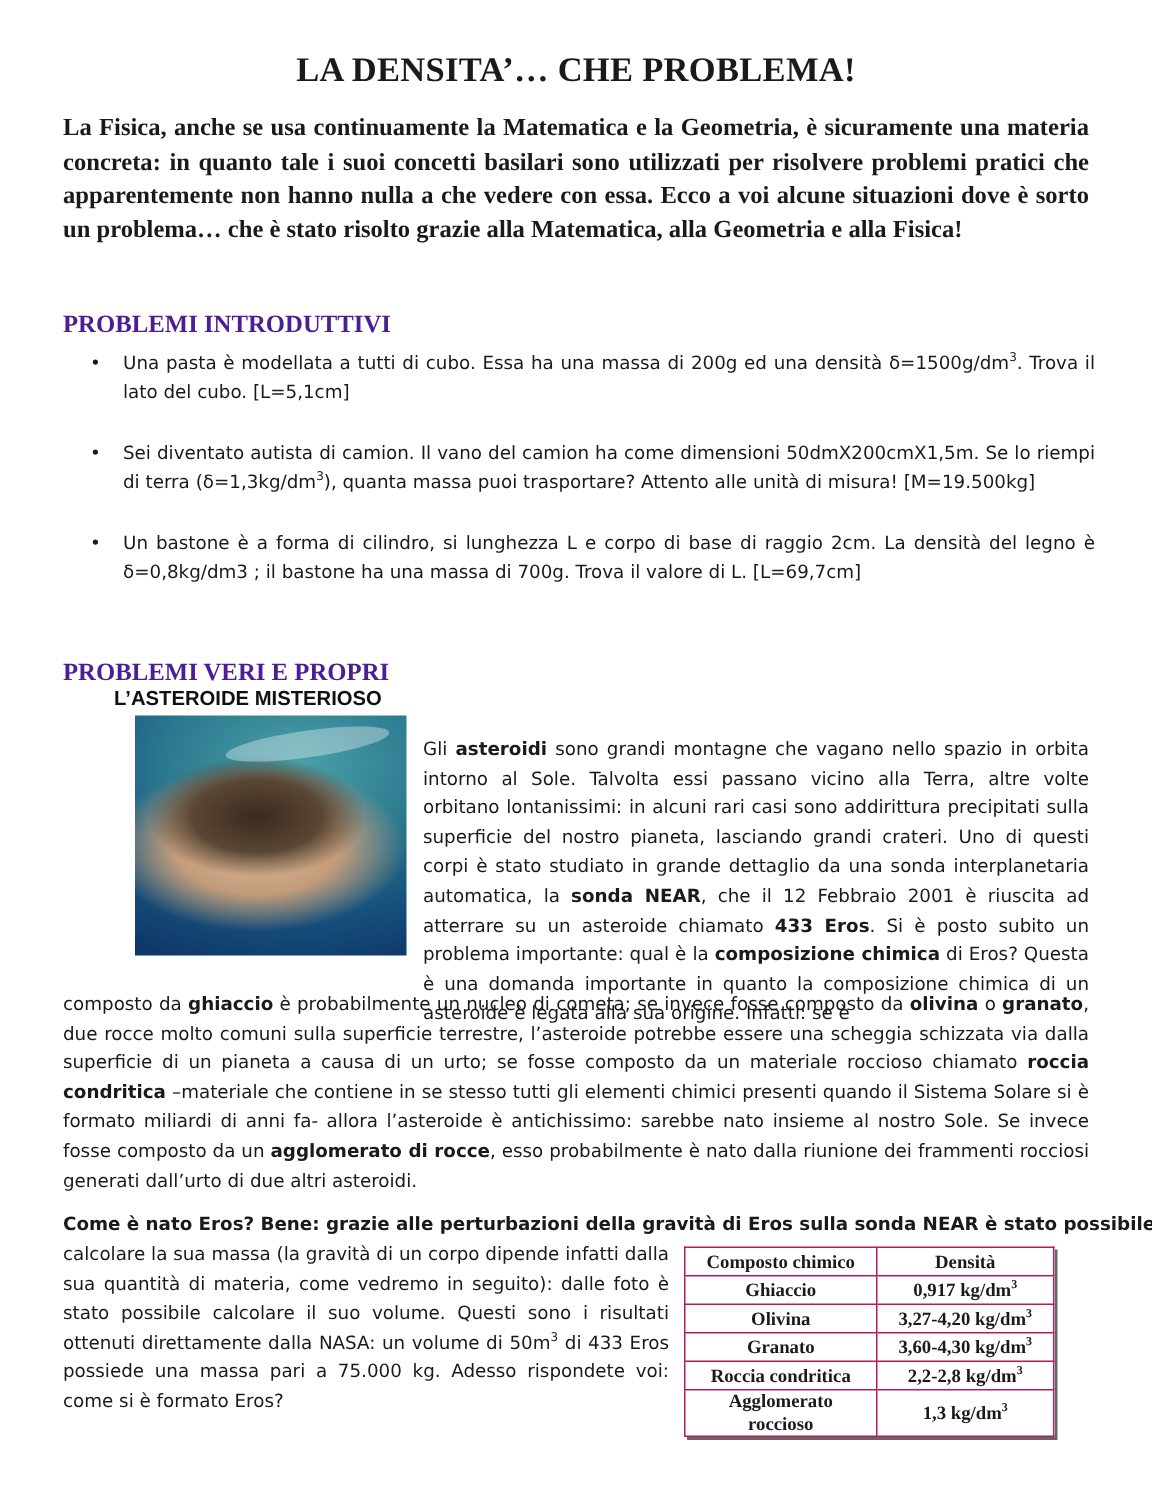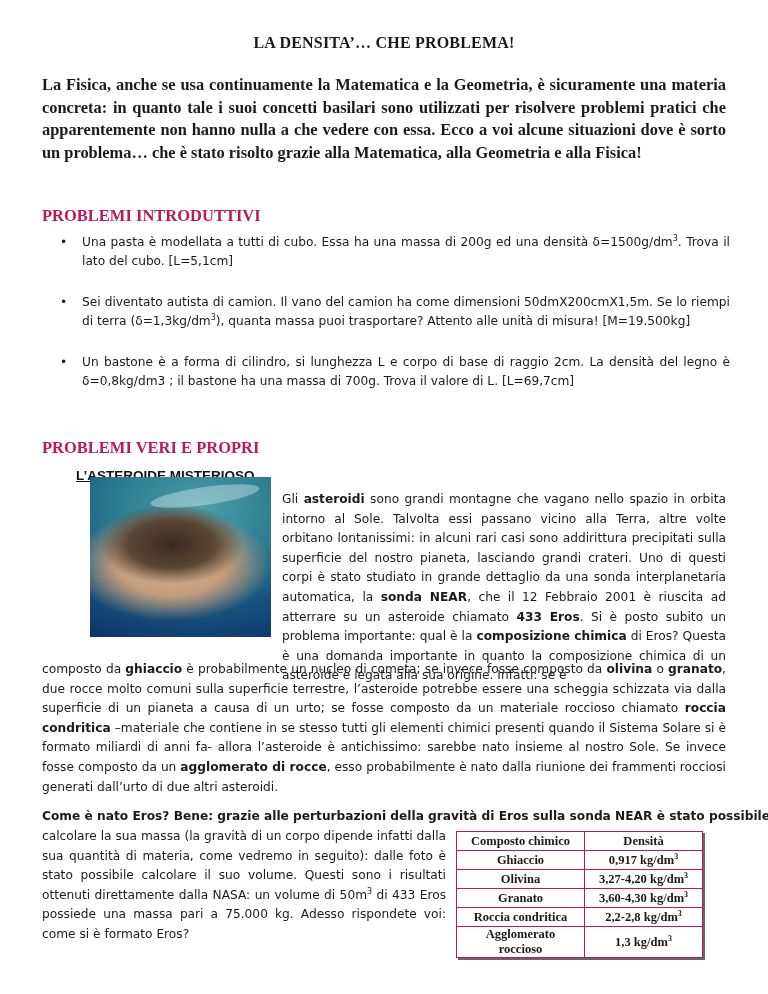--- a/index.html
+++ b/index.html
@@ -1,37 +1,37 @@
 <!DOCTYPE html>
 <html><head>
 <meta charset="utf-8">
 <style>
   html, body { margin: 0; padding: 0; background: #ffffff; }
   body { width: 768px; height: 994px; position: relative; overflow: hidden; color: #1a1a1a; }
   .title {
     position: absolute; left: 0; top: 34px; width: 768px; text-align: center;
-    font-family: "Liberation Serif", serif; font-weight: bold; font-size: 16px; letter-spacing: 0.2px;
+    font-family: "Liberation Serif", serif; font-weight: bold; font-size: 23px; letter-spacing: 0.2px;
   }
   .intro {
     position: absolute; left: 42px; top: 74px; width: 430px;
     font-family: "Liberation Serif", serif; font-size: 16.4px; line-height: 22.5px; text-align: justify; font-weight: bold;
   }
   .intro p { margin: 0; }
   .sec-head {
     position: absolute; left: 42px;
-    font-family: "Liberation Serif", serif; font-weight: bold; font-size: 16.5px; color: #be185d;
+    font-family: "Liberation Serif", serif; font-weight: bold; font-size: 16.5px; color: #4c1d95;
   }
   .bullets { position: absolute; left: 60px; width: 670px; margin: 0; padding: 0; list-style: none;
     font-family: "DejaVu Sans", sans-serif; font-size: 12.2px; line-height: 19px; }
   .bullets li { position: relative; padding-left: 22px; text-align: justify; margin-bottom: 22px; }
   .bullets li .dot { position: absolute; left: 0; top: 0; }
   sup { font-size: 8px; line-height: 0; vertical-align: super; }
   .subhead {
-    position: absolute; left: 76px; top: 468px;
-    font-family: "Liberation Sans", sans-serif; font-weight: bold; font-size: 13.5px; color: #111; text-decoration: underline;
+    position: absolute; left: 76px; top: 458px;
+    font-family: "Liberation Sans", sans-serif; font-weight: bold; font-size: 13.5px; color: #111;
   }
   .asteroid-img {
     position: absolute; left: 90px; top: 477px; width: 181px; height: 160px;
     background:
       radial-gradient(ellipse 40% 25% at 45% 42%, #3a2a1e 0%, #5a4634 60%, transparent 100%),
       radial-gradient(ellipse 55% 35% at 45% 55%, #d8b898 0%, #c49c7a 55%, transparent 100%),
       radial-gradient(ellipse 120% 90% at 60% 20%, #4aa0a8 0%, #2c7a90 40%, #16527c 70%, #0e3568 100%);
   }
   .asteroid-img .cloud { position: absolute; left: 60px; top: 10px; width: 110px; height: 18px;
     background: rgba(255,255,255,0.35); border-radius: 50%; transform: rotate(-8deg); }

